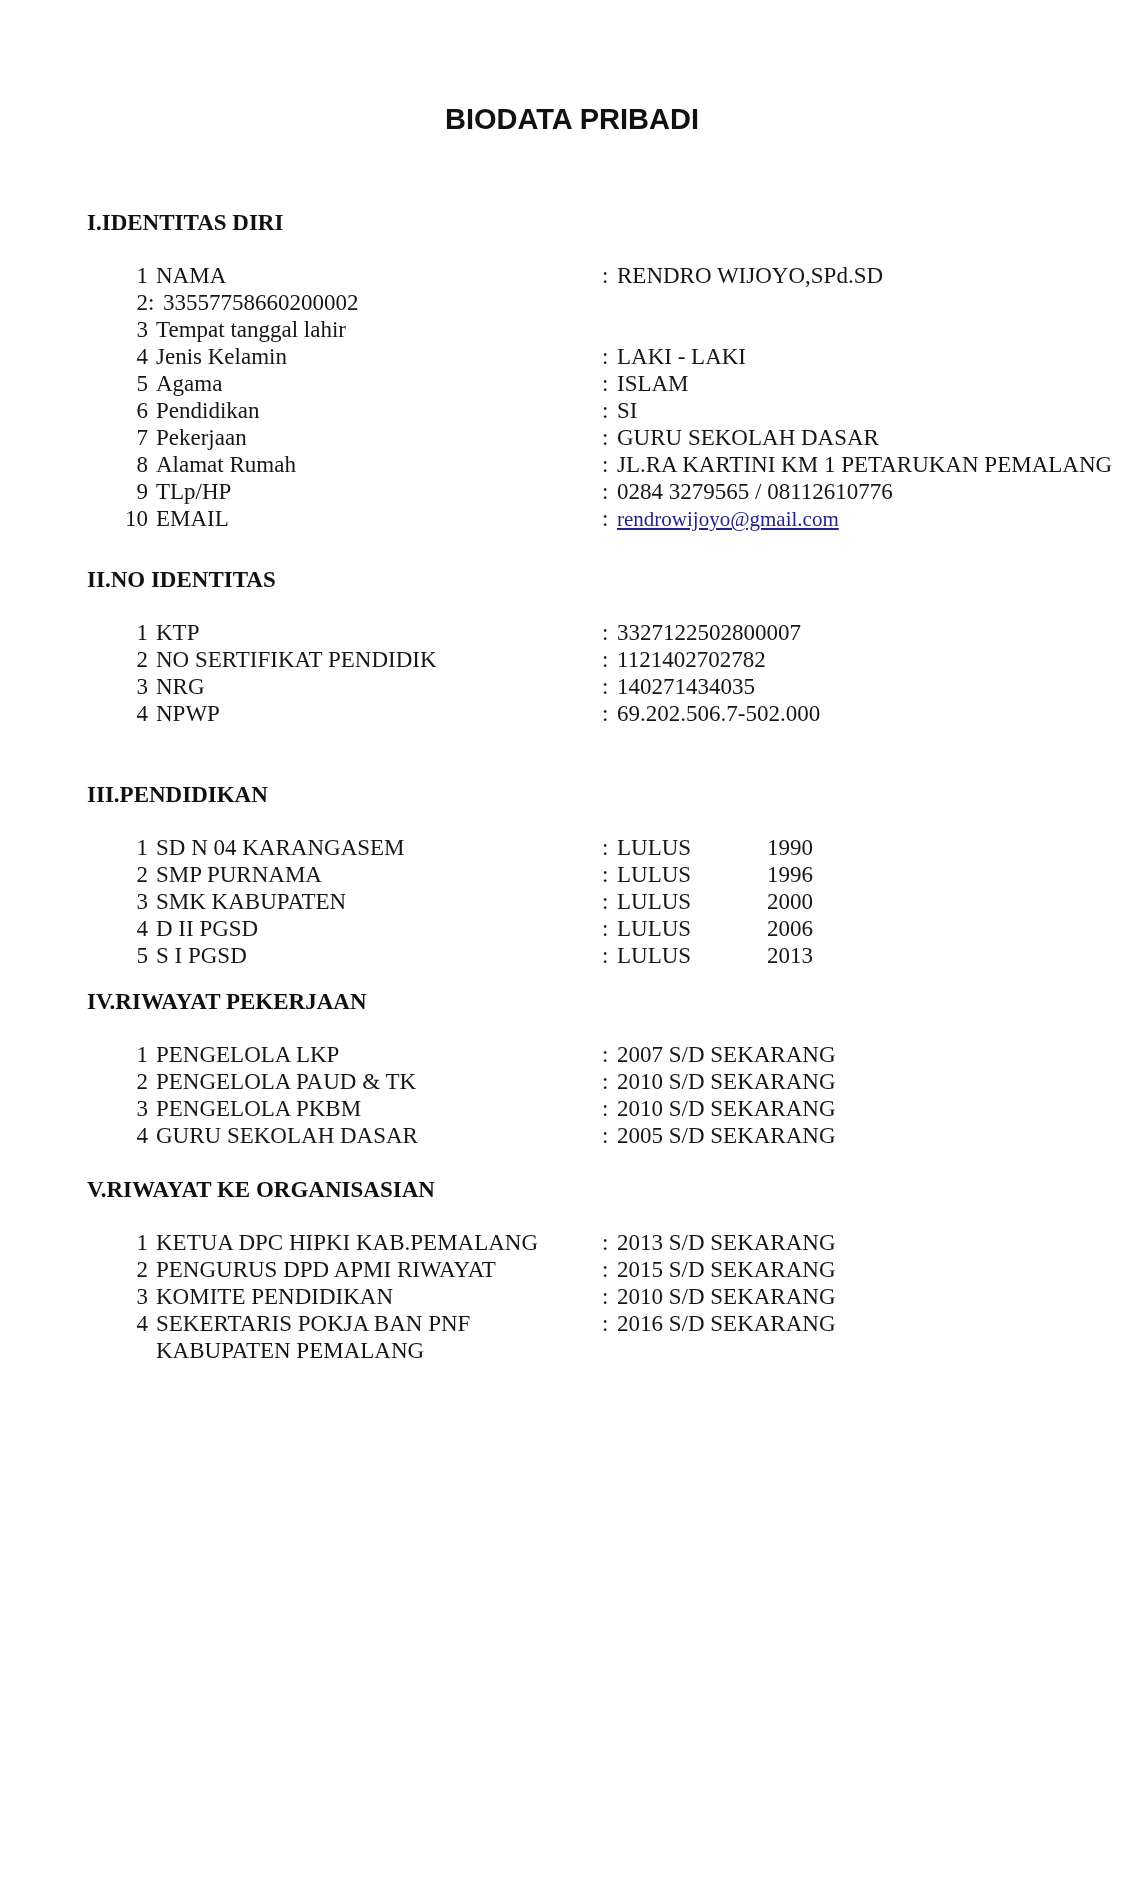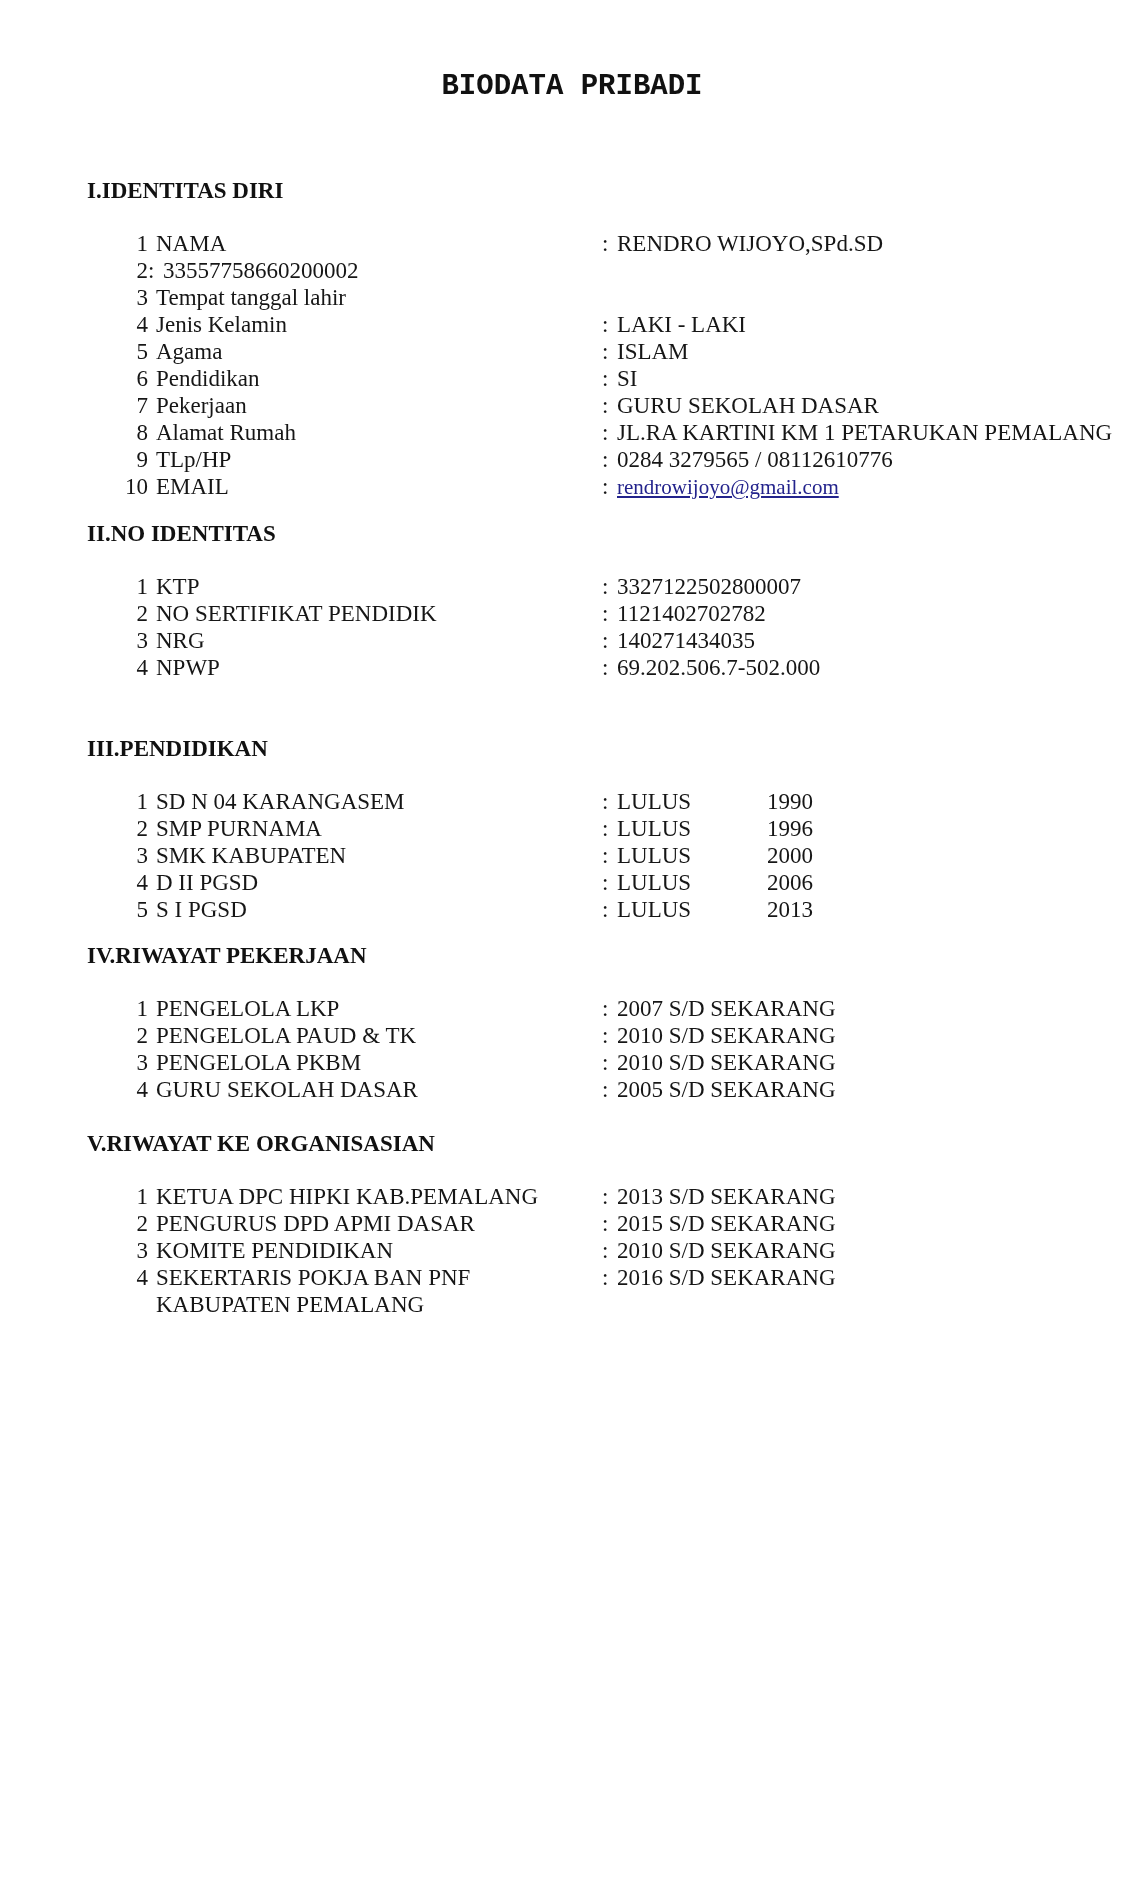--- a/index.html
+++ b/index.html
@@ -7,33 +7,33 @@
     position:relative;
     width:1143px;
     height:1882px;
     background:#ffffff;
     color:#161616;
     font-family:"Liberation Serif","DejaVu Serif",serif;
     overflow:hidden;
   }
   .title{
     margin:0;
-    padding-top:70px;
+    padding-top:102px;
     margin-left:87px;
     width:970px;
     text-align:center;
-    font-family:Liberation Mono, monospace;
+    font-family:Liberation Sans, sans-serif;
     font-weight:700;
     font-size:29px;
     line-height:34px;
     color:#111111;
   }
   section{margin:0;}
   section.s1{margin-top:73px;}
-  section.s2{margin-top:19px;}
+  section.s2{margin-top:33px;}
   section.s3{margin-top:54px;}
   section.s4{margin-top:19px;}
   section.s5{margin-top:27px;}
   .sec-heading{
     margin:0 0 0 87px;
     font-size:23px;
     line-height:27px;
     font-weight:700;
     color:#111111;
   }
@@ -210,21 +210,21 @@
       <section class="s5">
         <h2 class="sec-heading">V.RIWAYAT KE ORGANISASIAN</h2>
         <div class="rows">
           <div class="row">
             <span class="num">1</span>
             <span class="label"><span>KETUA DPC HIPKI KAB.PEMALANG</span></span>
             <span class="val"><span class="colon"></span><span class="vtext">2013 S/D SEKARANG</span></span>
           </div>
           <div class="row">
             <span class="num">2</span>
-            <span class="label"><span>PENGURUS DPD APMI DASAR</span></span>
+            <span class="label"><span>PENGURUS DPD APMI RIWAYAT</span></span>
             <span class="val"><span class="colon"></span><span class="vtext">2015 S/D SEKARANG</span></span>
           </div>
           <div class="row">
             <span class="num">3</span>
             <span class="label"><span>KOMITE PENDIDIKAN</span></span>
             <span class="val"><span class="colon"></span><span class="vtext">2010 S/D SEKARANG</span></span>
           </div>
           <div class="row">
             <span class="num">4</span>
             <span class="label"><span>SEKERTARIS POKJA BAN PNF</span><span class="l2">KABUPATEN PEMALANG</span></span>

